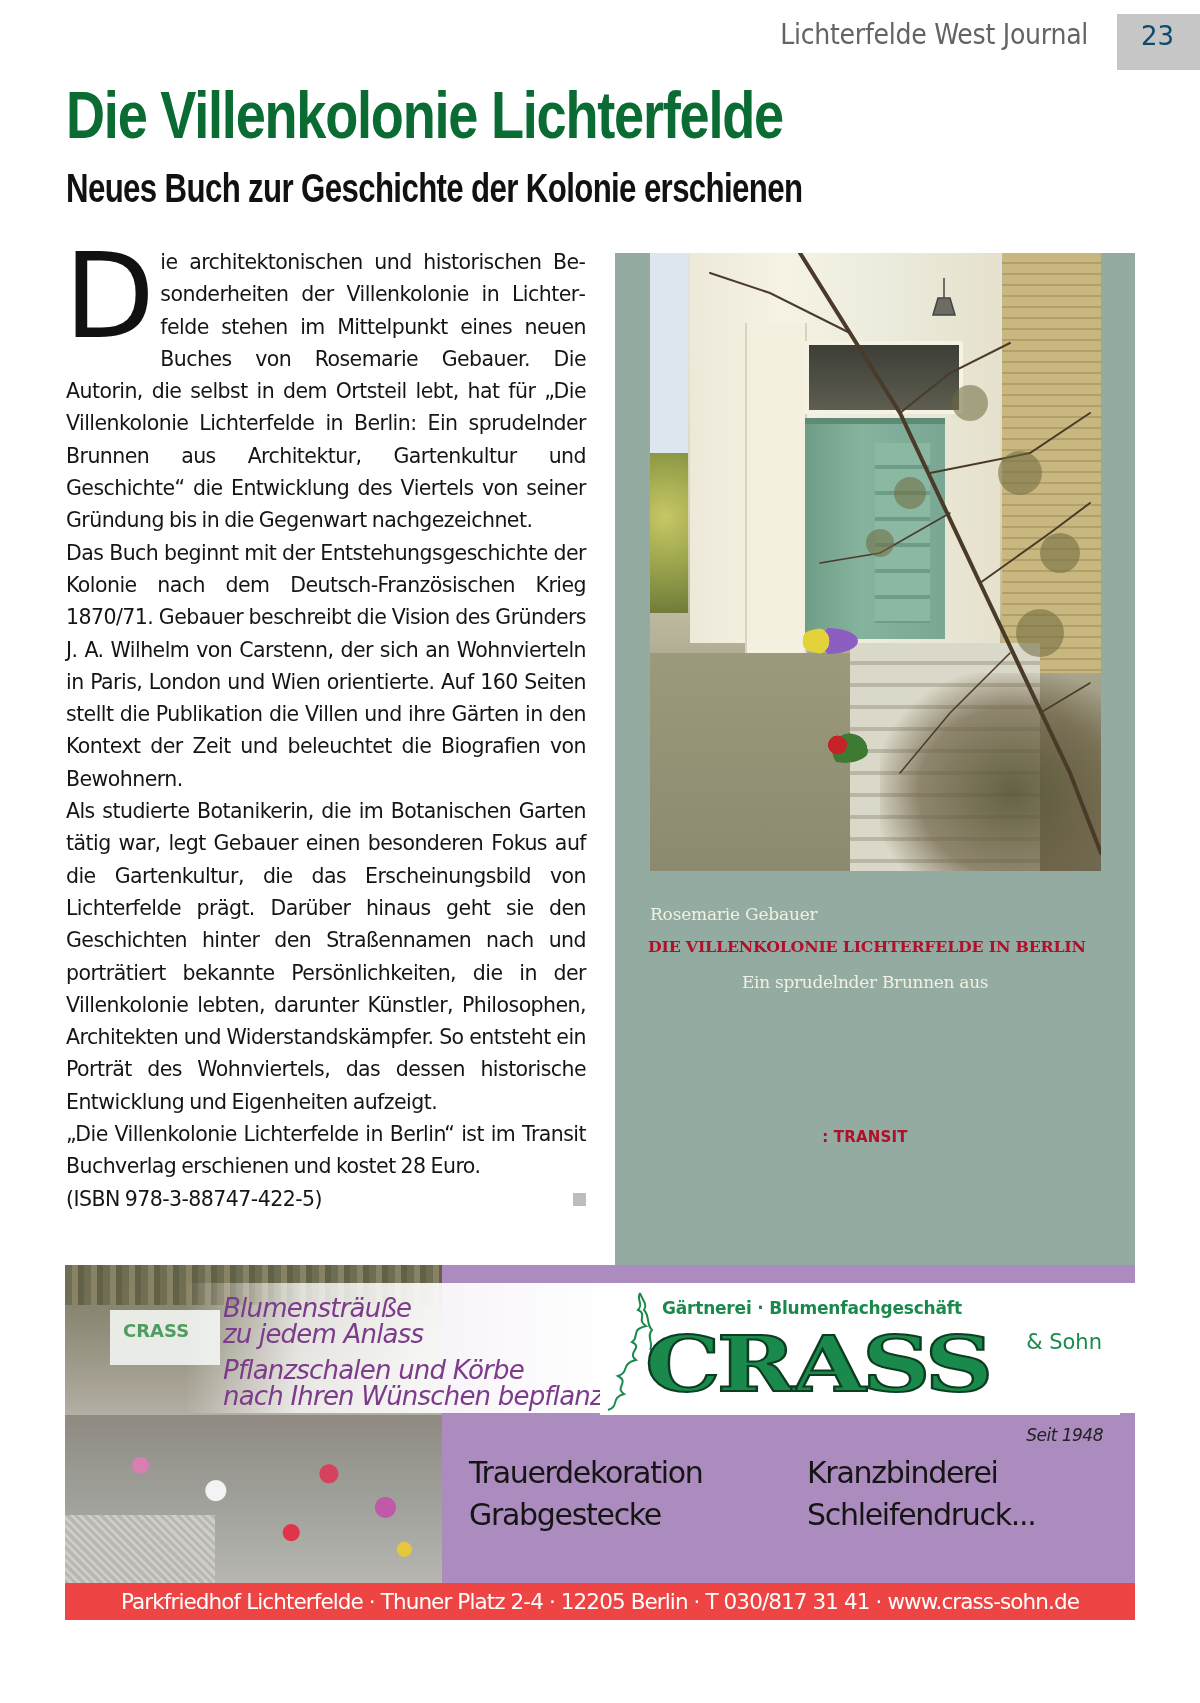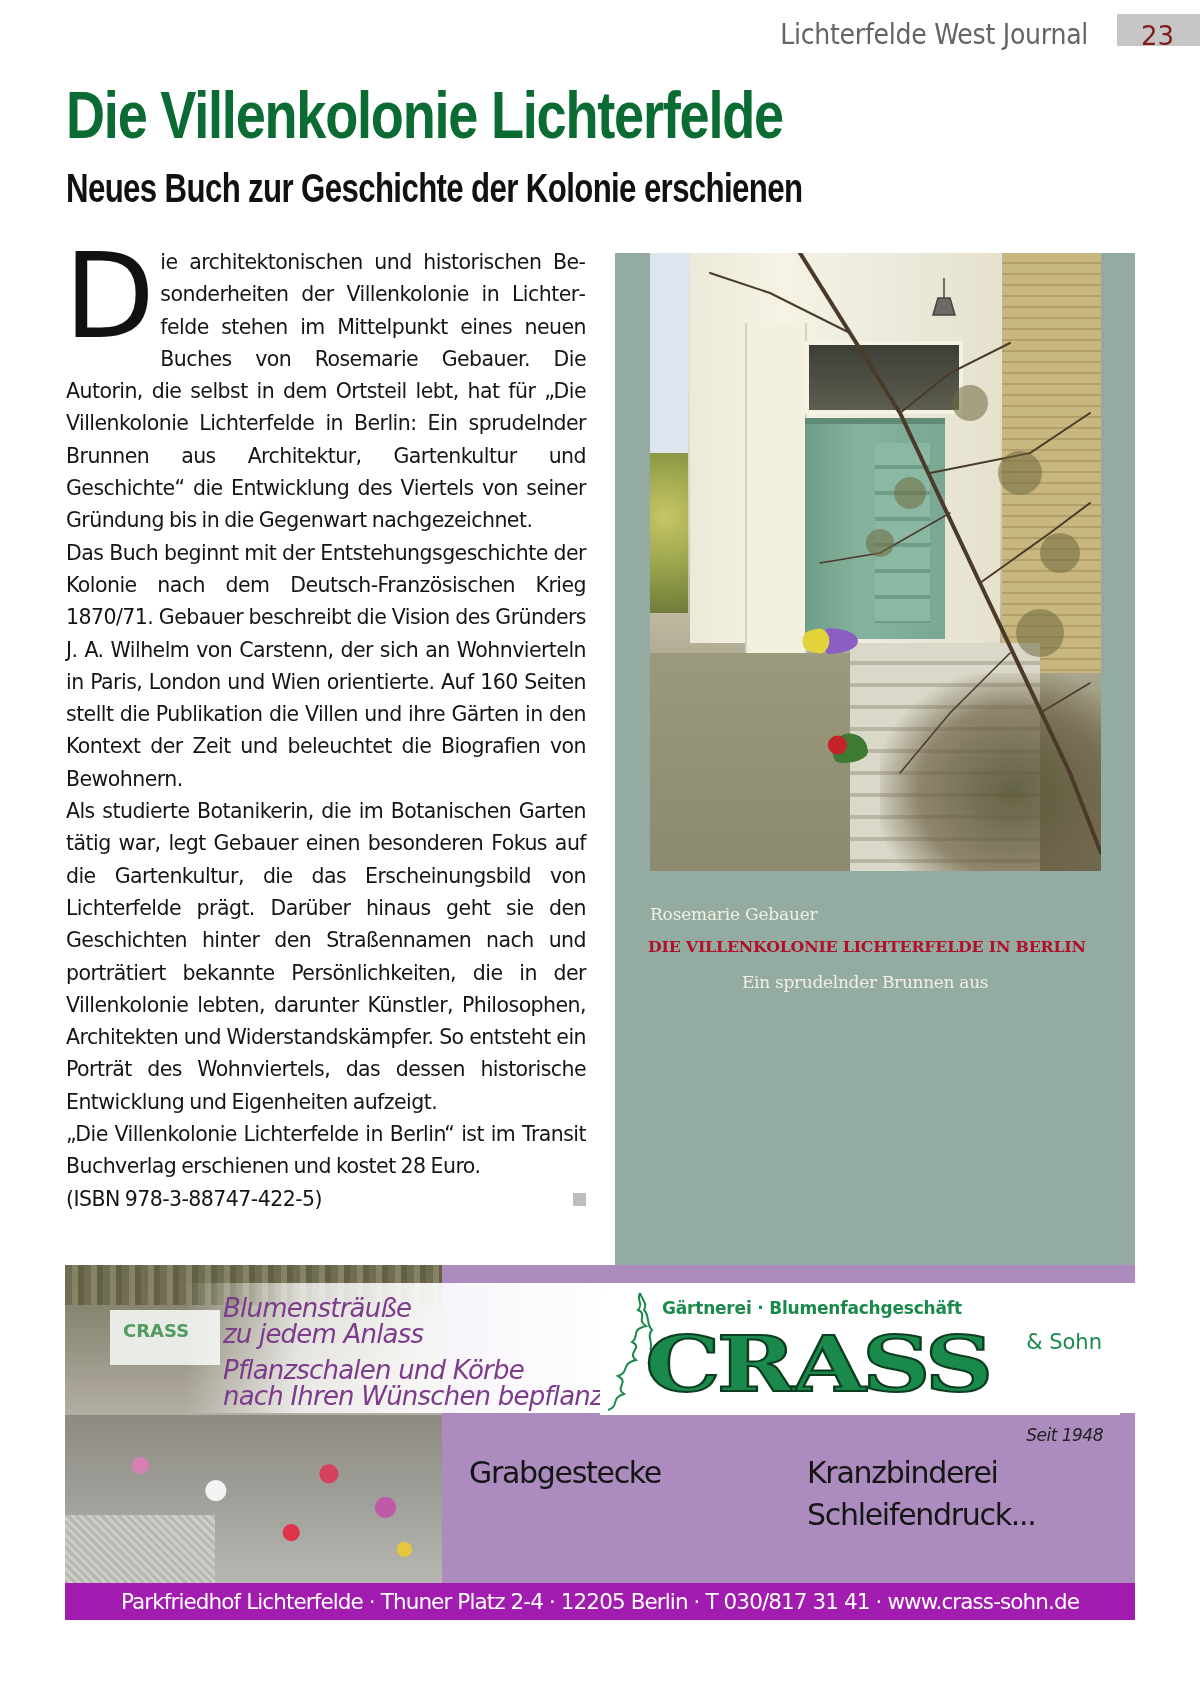--- a/index.html
+++ b/index.html
@@ -1,21 +1,21 @@
 <!DOCTYPE html>
 <html><head>
 <meta charset="utf-8">
 <style>
   html, body { margin: 0; padding: 0; background: #ffffff; }
   body { width: 1200px; height: 1703px; position: relative; overflow: hidden; font-family: "Liberation Sans", "DejaVu Sans", sans-serif; }
 
   
   .running-head { position: absolute; top: 14px; left: 650px; width: 550px; height: 44px; }
   .journal-name { position: absolute; right: 112px; top: 4px; font-family: "DejaVu Sans", sans-serif; font-size: 28px; color: #646464; letter-spacing: -0.3px; transform: scaleX(0.9); transform-origin: right center; white-space: nowrap; }
-  .page-number { position: absolute; right: 0; top: 0; width: 83px; height: 32px; background: #c6c6c6; color: #7f1d1d; font-family: "DejaVu Sans", sans-serif; font-size: 26px; line-height: 44px; text-indent: 24px; }
+  .page-number { position: absolute; right: 0; top: 0; width: 83px; height: 56px; background: #c6c6c6; color: #0c4a6e; font-family: "DejaVu Sans", sans-serif; font-size: 26px; line-height: 44px; text-indent: 24px; }
 
   
   .headline { position: absolute; left: 66px; top: 82px; margin: 0; font-family: "Liberation Sans", sans-serif; font-weight: bold; font-size: 66px; line-height: 1; color: #0a6b33; letter-spacing: -1.5px; transform: scaleX(0.82); transform-origin: left center; white-space: nowrap; }
   .subheadline { position: absolute; left: 66px; top: 168px; margin: 0; font-family: "Liberation Sans", sans-serif; font-weight: bold; font-size: 40px; line-height: 1; color: #111111; letter-spacing: -0.8px; transform: scaleX(0.78); transform-origin: left center; white-space: nowrap; }
 
   
   .article { position: absolute; left: 66px; top: 246px; width: 520px; }
   .article p { margin: 0; font-family: "DejaVu Sans", sans-serif; font-size: 20.5px; line-height: 32.3px; color: #151515; text-align: justify; letter-spacing: -0.55px; word-spacing: -1px; hyphens: manual; }
   .dropcap { float: left; font-family: "DejaVu Sans", sans-serif; font-size: 118px; line-height: 92px; height: 96px; margin: 4px 6px 0 -2px; color: #111; }
   .end-mark { display: inline-block; width: 13px; height: 13px; background: #bdbdbd; float: right; margin-top: 10px; }
@@ -65,21 +65,21 @@
   .ad-logo-box { position: absolute; left: 535px; top: 25px; width: 520px; height: 125px; background: #ffffff; }
   .tree-outline { position: absolute; left: 0; top: 0; width: 60px; height: 125px; }
   .ad-company-line { position: absolute; left: 62px; top: 8px; font-family: "DejaVu Sans", sans-serif; font-weight: bold; font-size: 17px; color: #1a8a4c; letter-spacing: -0.2px; white-space: nowrap; }
   .ad-brand { position: absolute; left: 45px; top: 37px; font-family: "DejaVu Serif", serif; font-weight: bold; font-size: 76px; line-height: 76px; color: #1a8a4c; letter-spacing: -3px; -webkit-text-stroke: 2px #0c3d20; transform: scaleX(1.25); transform-origin: left center; }
   .ad-suffix { position: absolute; right: 18px; top: 40px; font-family: "DejaVu Sans", sans-serif; font-size: 21px; color: #1a8a4c; margin-left: 34px; }
   .ad-since { position: absolute; right: 32px; top: 160px; font-family: "DejaVu Sans", sans-serif; font-style: italic; font-size: 17px; color: #222; letter-spacing: -0.5px; }
   .ad-services { position: absolute; left: 404px; top: 187px; width: 640px; font-family: "DejaVu Sans", sans-serif; font-size: 30px; line-height: 42px; color: #151515; letter-spacing: -1.3px; }
   .ad-services .col { position: absolute; top: 0; }
   .ad-services .col1 { left: 0; }
   .ad-services .col2 { left: 338px; }
-  .ad-footer { position: absolute; left: 0; top: 318px; width: 1070px; height: 37px; background: #a21caf; color: #ffffff; font-family: "DejaVu Sans", sans-serif; font-size: 21.5px; line-height: 37px; text-align: center; letter-spacing: -0.9px; white-space: nowrap; }
+  .ad-footer { position: absolute; left: 0; top: 318px; width: 1070px; height: 37px; background: #ef4444; color: #ffffff; font-family: "DejaVu Sans", sans-serif; font-size: 21.5px; line-height: 37px; text-align: center; letter-spacing: -0.9px; white-space: nowrap; }
 </style>
 </head>
 <body>
 
 <div class="running-head">
   <div class="journal-name">Lichterfelde West Journal</div>
   <div class="page-number">23</div>
 </div>
 
 <h1 class="headline">Die Villenkolonie Lichterfelde</h1>
@@ -131,20 +131,21 @@
         <path d="M288 45 L300 45 L305 62 L283 62 Z"></path>
         <line x1="294" y1="25" x2="294" y2="45"></line>
       </g>
     </svg>
   </div>
   <div class="cover-author">Rosemarie Gebauer</div>
   <div class="cover-title">DIE VILLENKOLONIE LICHTERFELDE IN BERLIN</div>
   <div class="cover-subtitle">
     <div>Ein sprudelnder Brunnen aus</div>
   </div>
+  <div class="cover-publisher">: TRANSIT</div>
 </div>
 
 <div class="ad">
   <div class="ad-photo">
     <div class="trees"></div>
     <div class="sign"></div>
     <div class="sign-logo">CRASS</div>
     <div class="market"></div>
     <div class="pavement"></div>
   </div>
@@ -164,20 +165,21 @@
     </svg>
     <div class="ad-company-line">Gärtnerei · Blumenfachgeschäft</div>
     <div class="ad-brand">CRASS</div>
     <div class="ad-suffix">&amp; Sohn</div>
   </div>
 
   <div class="ad-since">Seit 1948</div>
 
   <div class="ad-services">
     <div class="col col1">
+      <div>Trauerdekoration</div>
       <div>Grabgestecke</div>
     </div>
     <div class="col col2">
       <div>Kranzbinderei</div>
       <div>Schleifendruck...</div>
     </div>
   </div>
 
   <div class="ad-footer">Parkfriedhof Lichterfelde · Thuner Platz 2-4 · 12205 Berlin · T 030/817 31 41 · www.crass-sohn.de</div>
 </div>

